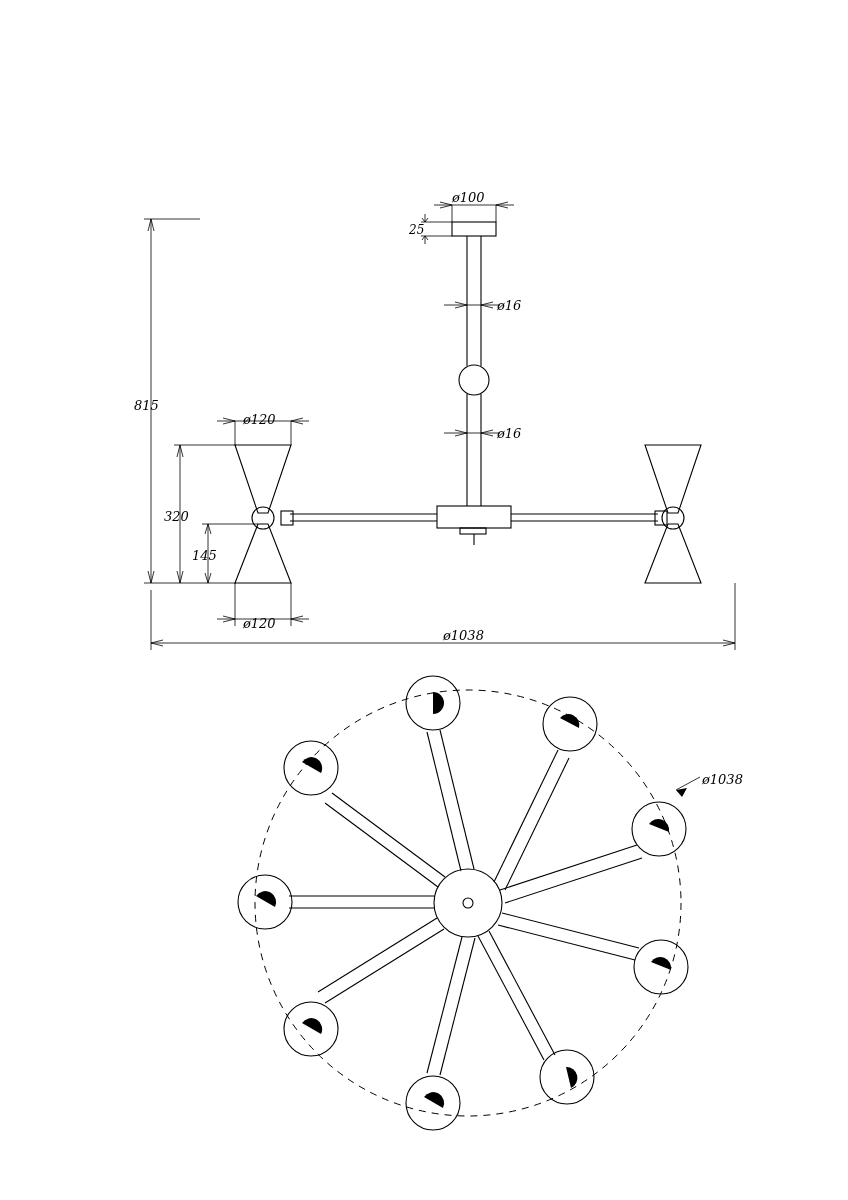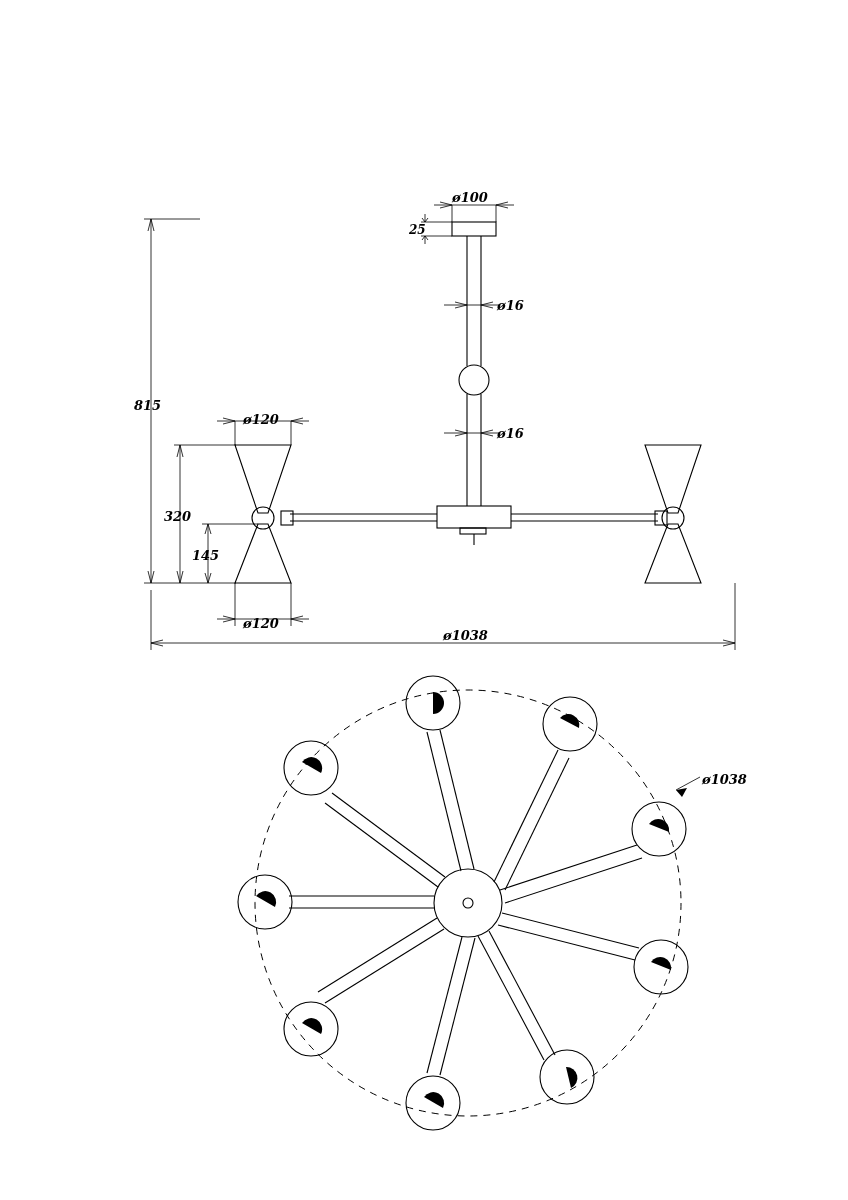--- a/index.html
+++ b/index.html
@@ -1,18 +1,18 @@
 <!DOCTYPE html>
 <html><head>
 <meta charset="utf-8">
 <style>
   html,body{margin:0;padding:0;background:#ffffff;}
   body{width:848px;height:1200px;position:relative;overflow:hidden;
        font-family:"DejaVu Sans",sans-serif;color:#000;}
-  #sheet{position:absolute;left:0;top:0;width:848px;height:1200px;font-weight:bold;}
+  #sheet{position:absolute;left:0;top:0;width:848px;height:1200px;}
   svg{display:block;}
   .dimtxt{font-family:"DejaVu Serif",serif;font-style:italic;font-size:13px;fill:#000;}
   .dimtxt.small{font-size:12px;}
 </style>
 </head>
 <body>
 
 <div id="sheet">
   <svg width="848" height="1200" viewBox="0 0 848 1200">
 

